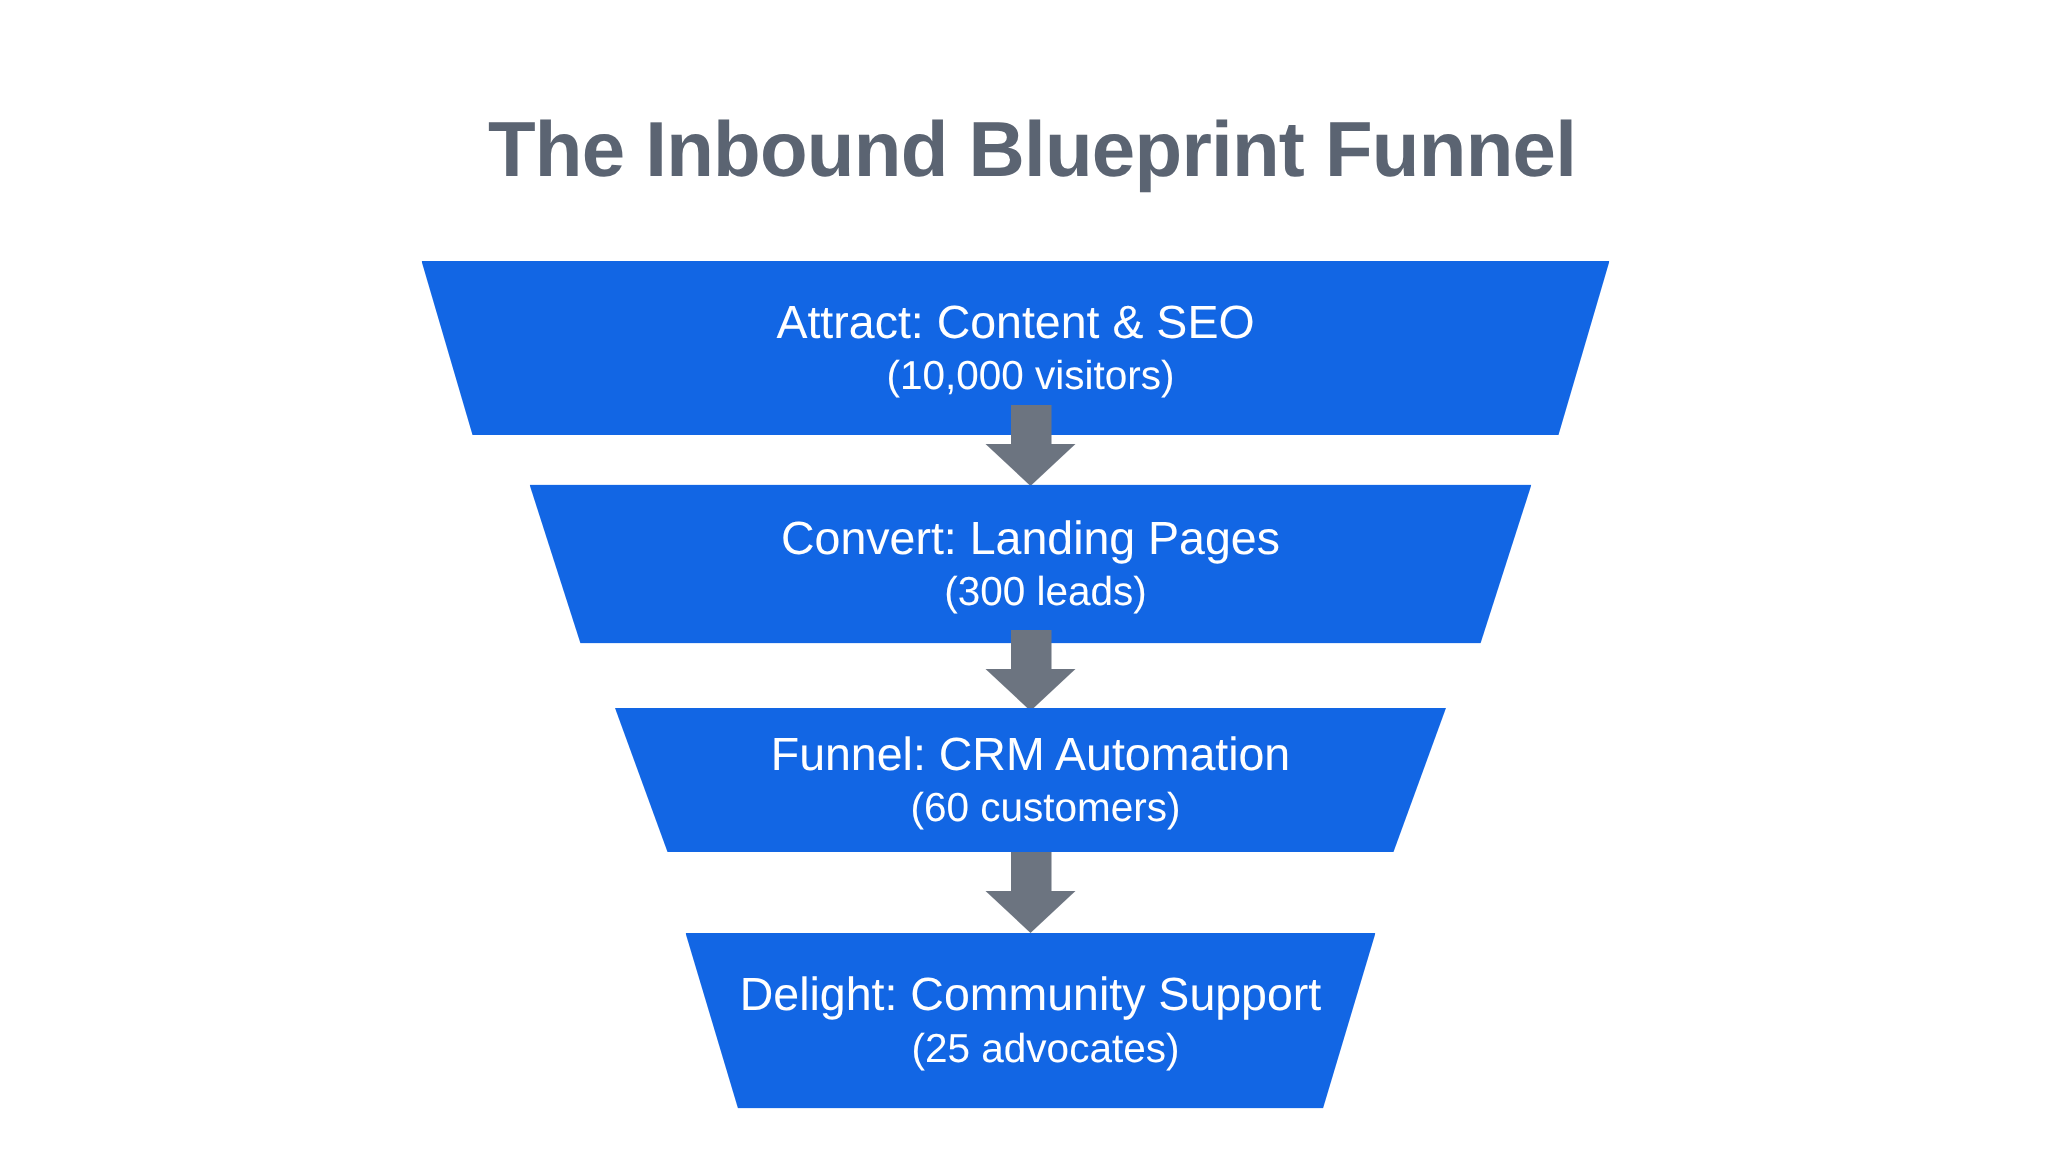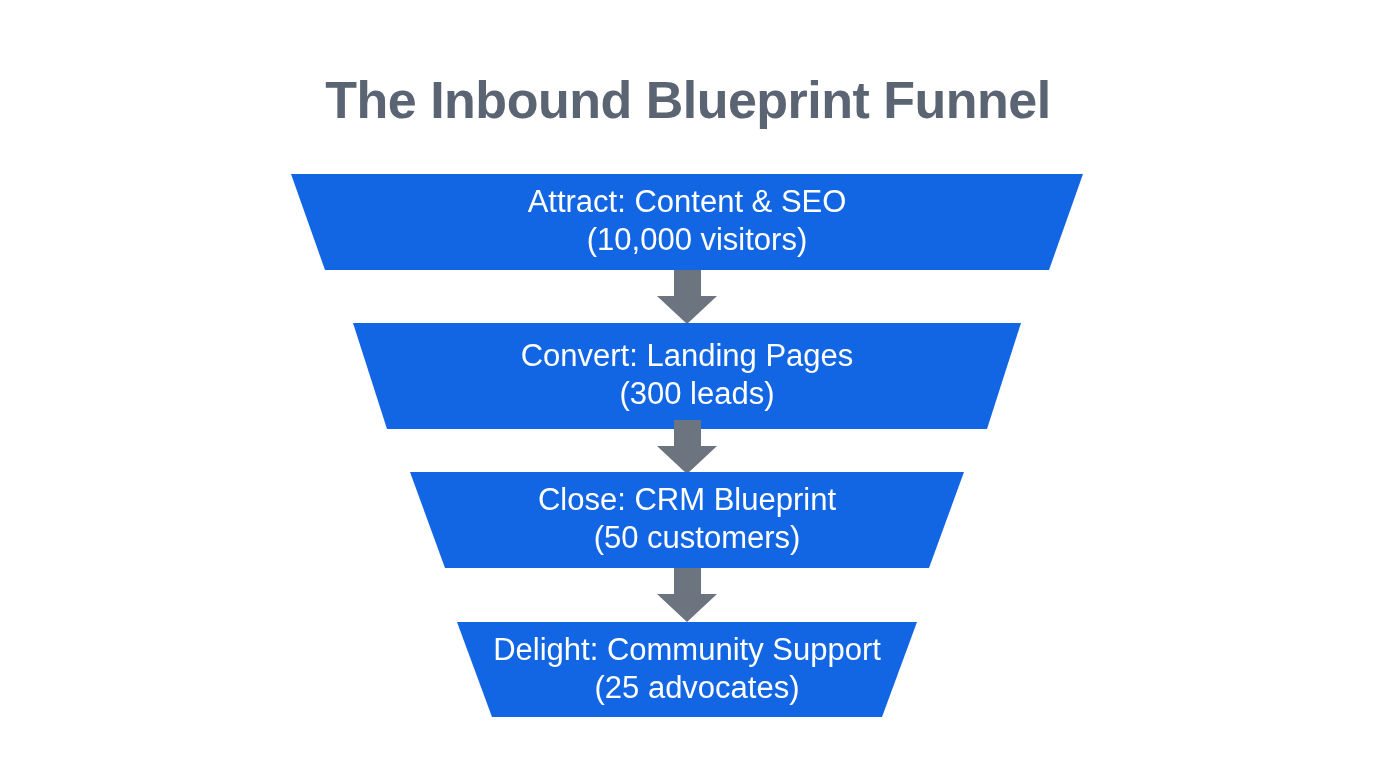--- a/index.html
+++ b/index.html
@@ -42,29 +42,29 @@
     justify-content: center;
     color: var(--text-white);
     text-align: center;
   }
   .stage .label {
     font-size: 31px;
     font-weight: 500;
     line-height: 1.2;
   }
   .stage .value {
-    font-size: 31px;
+    font-size: 27px;
     font-weight: 400;
     line-height: 1.3;
     margin-left: 20px;
   }
-  .stage-1 { left: 291px; top: 174px; width: 792px; height: 96px; }
+  .stage-1 { left: 281px; top: 174px; width: 792px; height: 116px; }
   .stage-2 { left: 353px; top: 323px; width: 668px; height: 106px; }
   .stage-3 { left: 410px; top: 472px; width: 554px; height: 96px; --inset: 35px; }
-  .stage-4 { left: 457px; top: 622px; width: 460px; height: 95px; --inset: 35px; }
+  .stage-4 { left: 457px; top: 622px; width: 460px; height: 117px; --inset: 35px; }
   .arrow {
     position: absolute;
     left: 657px;
     width: 60px;
     display: flex;
     flex-direction: column;
     align-items: center;
   }
   .arrow-1 { top: 270px; }
   .arrow-2 { top: 420px; }
@@ -103,22 +103,22 @@
     <div class="label">Convert: Landing Pages</div>
     <div class="value">(300 leads)</div>
   </div>
 
   <div class="arrow arrow-2">
     <div class="shaft"></div>
     <div class="head"></div>
   </div>
 
   <div class="stage stage-3">
-    <div class="label">Close: CRM Blueprint</div>
-    <div class="value">(50 customers)</div>
+    <div class="label">Funnel: CRM Automation</div>
+    <div class="value">(60 customers)</div>
   </div>
 
   <div class="arrow arrow-3">
     <div class="shaft"></div>
     <div class="head"></div>
   </div>
 
   <div class="stage stage-4">
     <div class="label">Delight: Community Support</div>
     <div class="value">(25 advocates)</div>

